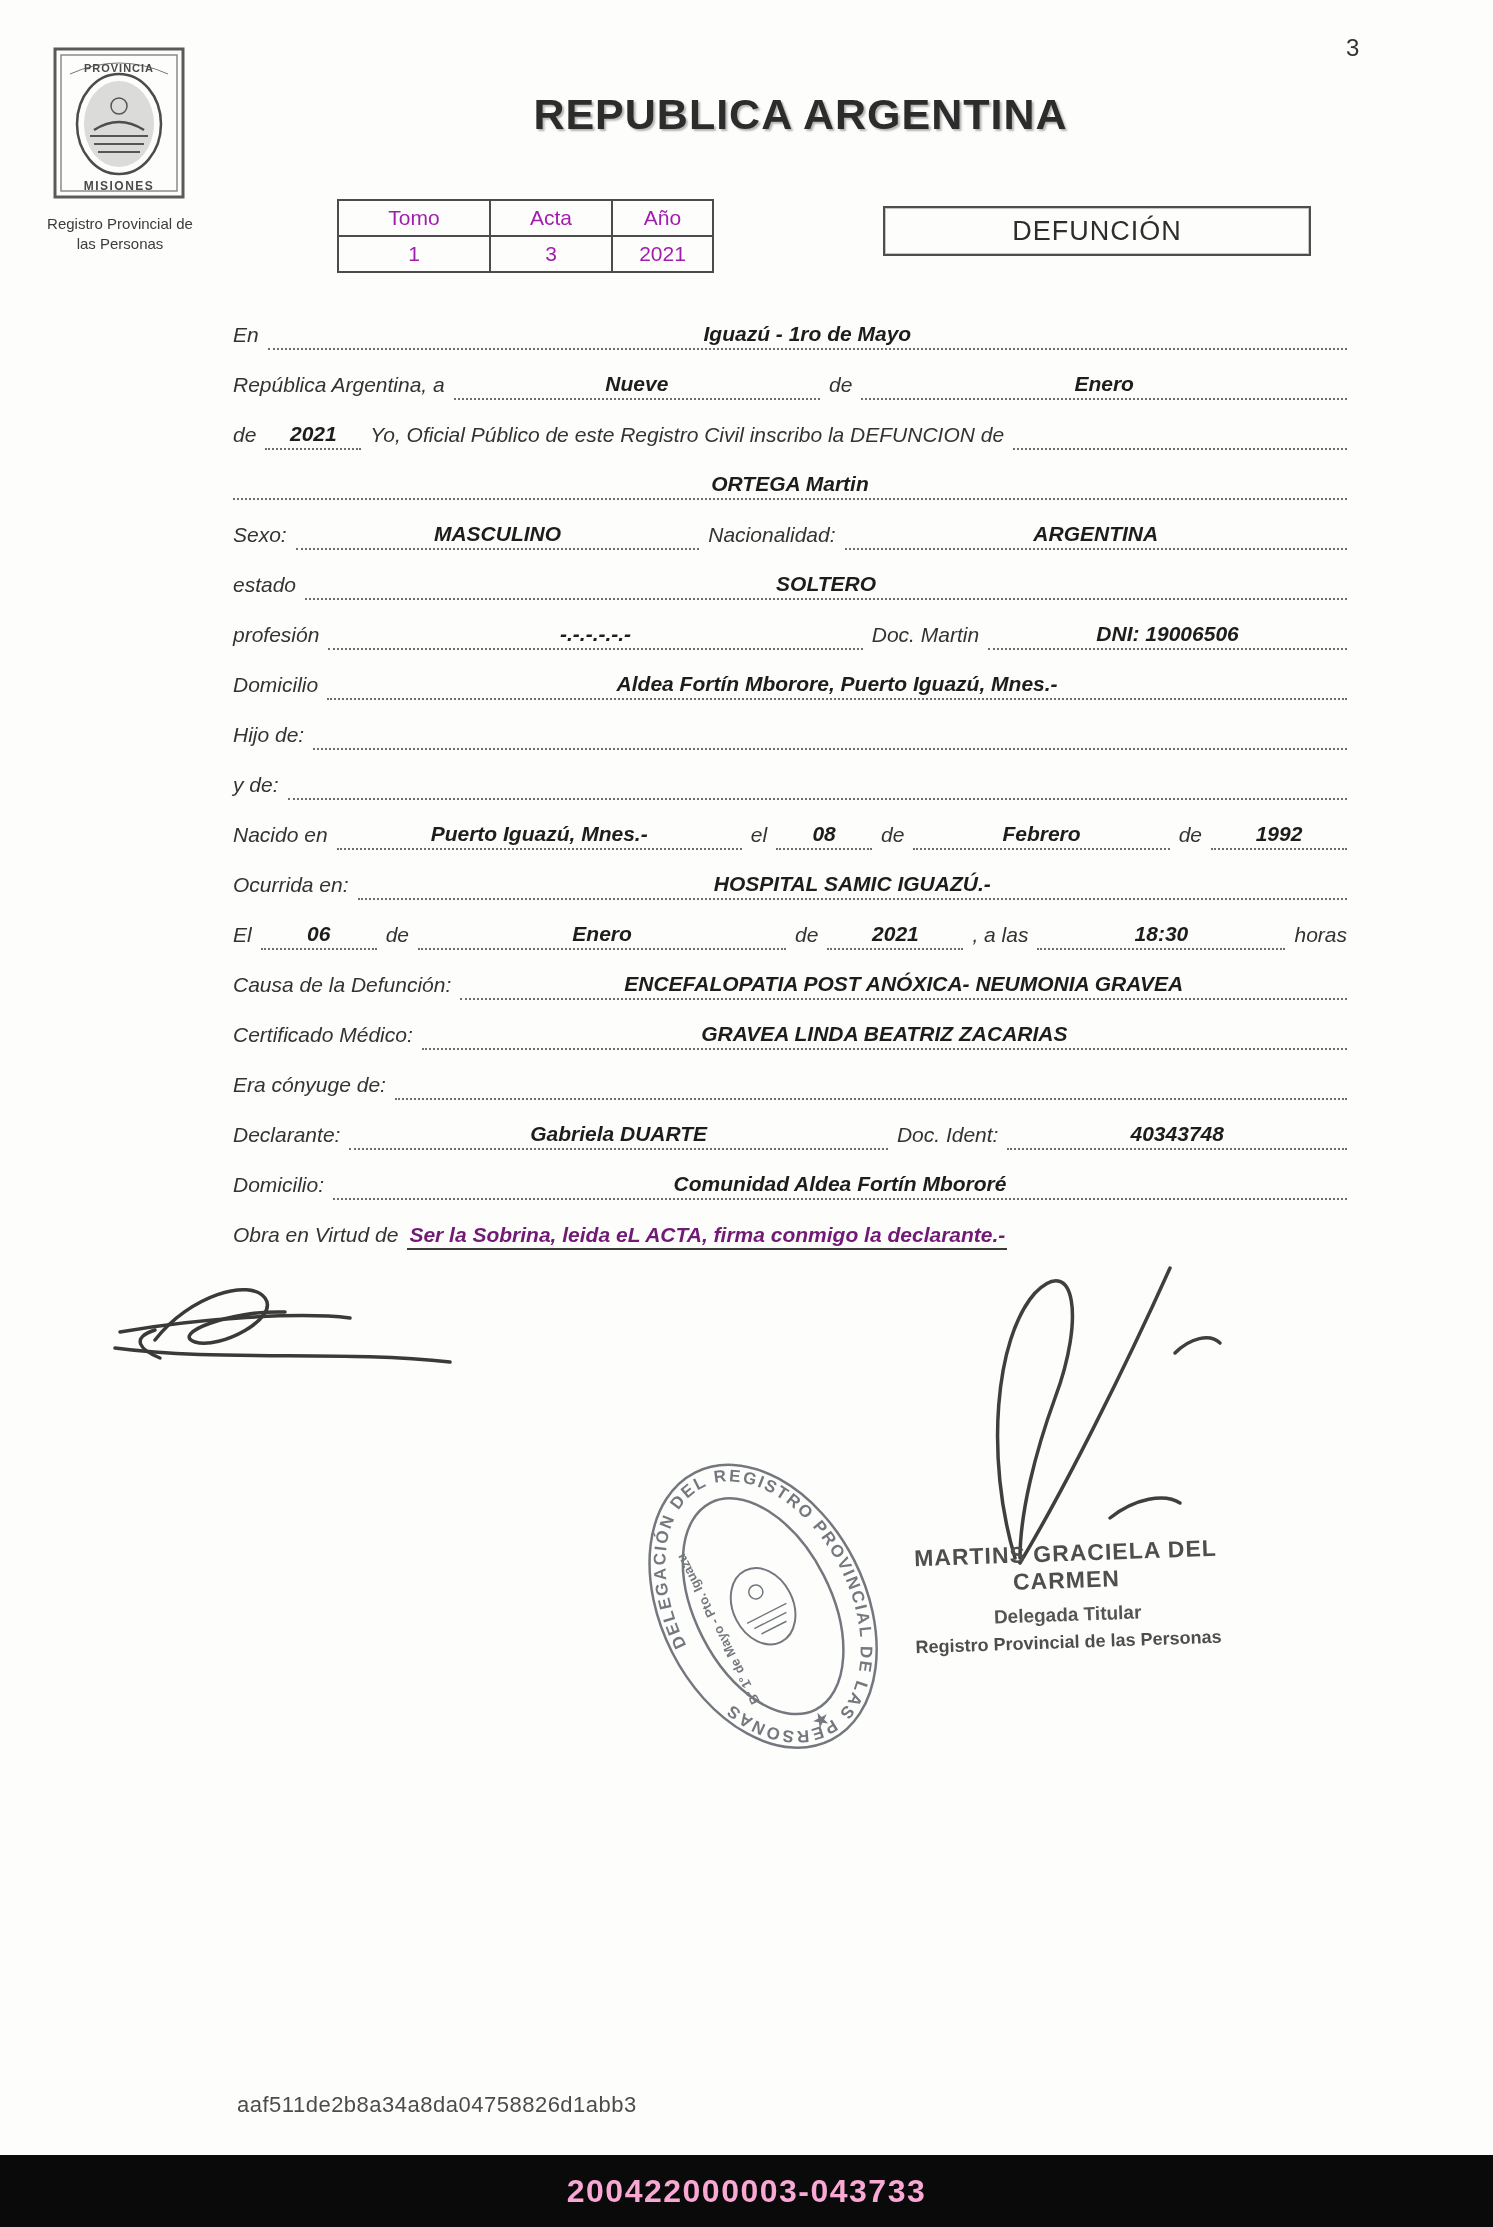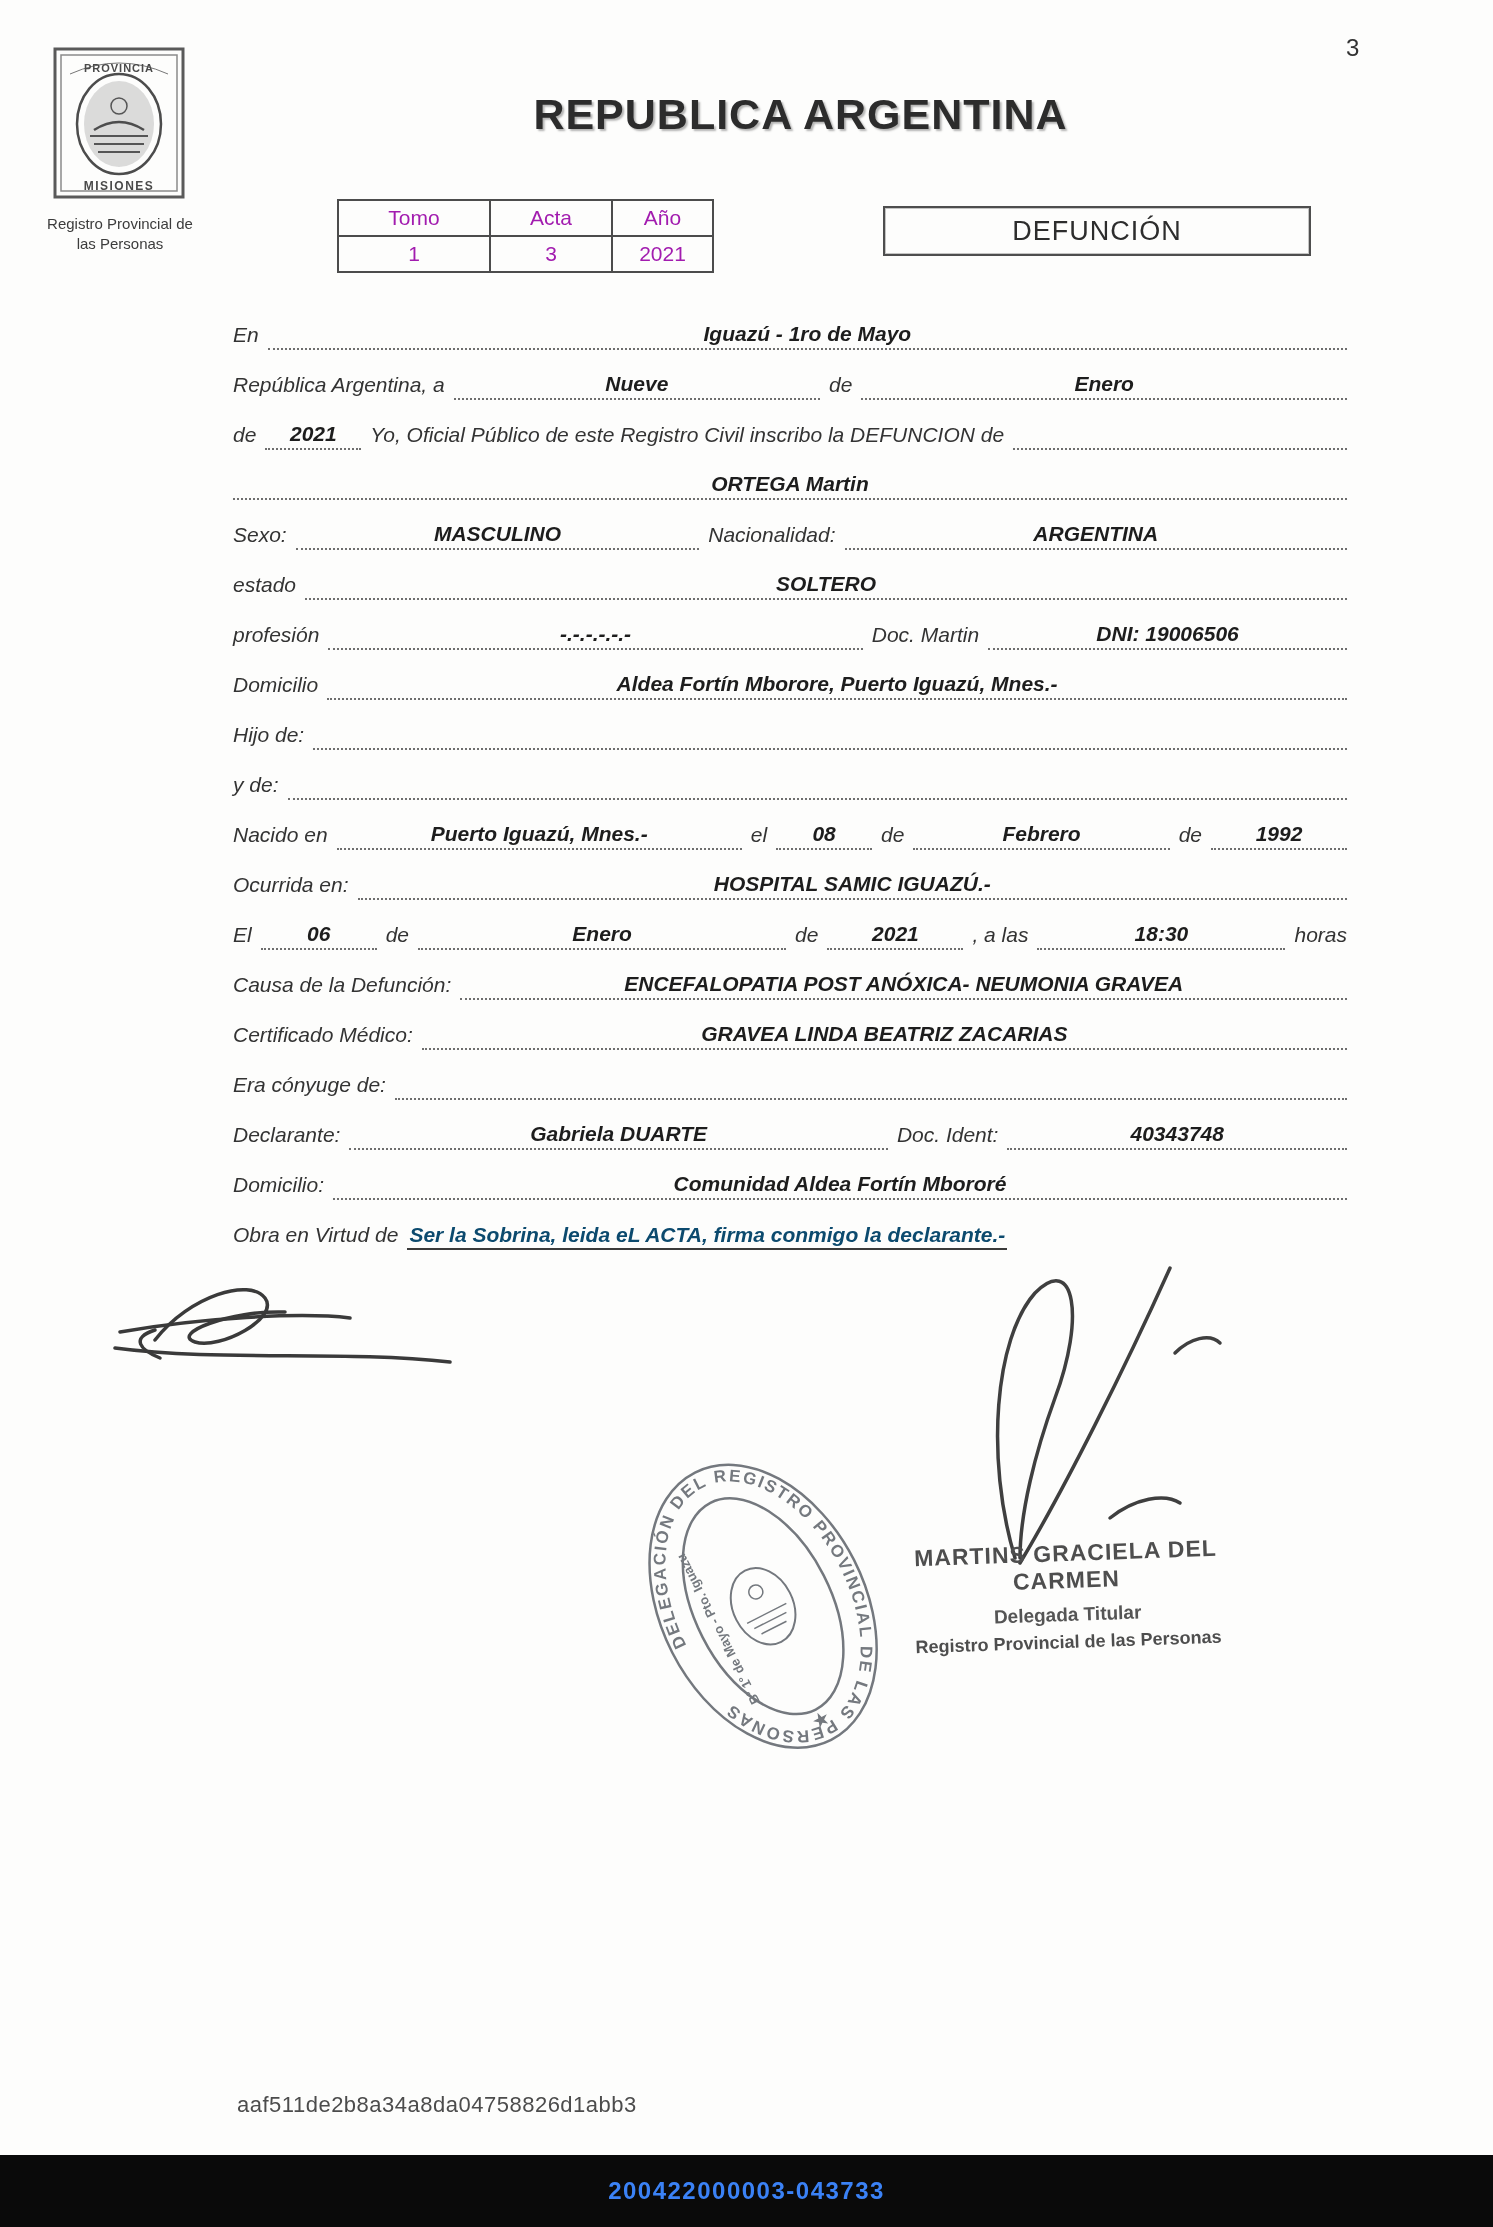--- a/index.html
+++ b/index.html
@@ -42,39 +42,39 @@
   .lbl { white-space:nowrap; padding-bottom:3px; color:#333; }
   .field {
     border-bottom:2px dotted #6e6e6e; text-align:center; font-weight:bold;
     color:#1d1d1d; padding:0 4px 2px; flex:1 1 auto; white-space:nowrap; overflow:hidden;
   }
   .f90 { flex:0 0 96px; }  .f110 { flex:0 0 116px; } .f130 { flex:0 0 136px; }
   .f15 { flex:1.5 1 0; }   .f16 { flex:1.6 1 0; }    .f12 { flex:1.2 1 0; }
   .f10 { flex:1 1 0; }
   .static-text { white-space:nowrap; padding-bottom:3px; color:#333; }
   .obra-value {
-    font-weight:bold; color:#0c4a6e; border-bottom:2.5px solid #3a3a3a;
+    font-weight:bold; color:#701a75; border-bottom:2.5px solid #3a3a3a;
     padding:0 2px 1px; white-space:nowrap;
   }
   .sig-left { position:absolute; left:100px; top:1270px; }
   .stamp { position:absolute; left:596px; top:1418px; transform:rotate(-27deg); opacity:0.82; }
   .sig-right { position:absolute; left:925px; top:1258px; }
   .sig-block {
     position:absolute; left:872px; top:1540px; width:390px; text-align:center;
     transform:rotate(-2deg); color:#4a4a4a;
   }
   .sig-name { font-size:23px; font-weight:bold; letter-spacing:1px; color:#4e4e4e; }
   .sig-title { font-size:19px; margin-top:10px; color:#555; font-weight:bold; }
   .sig-org { font-size:18px; margin-top:6px; color:#4e4e4e; font-weight:bold; }
   .hash-line { position:absolute; left:237px; top:2092px; font-size:22px; color:#4c4c4c; letter-spacing:0.5px; }
   .barcode-bar {
     position:absolute; left:0; right:0; top:2155px; height:72px; background:#0a0a0a;
     display:flex; align-items:center; justify-content:center;
   }
-  .barcode-text { color:#3b82f6; font-size:24px; font-weight:bold; letter-spacing:1.5px; }
+  .barcode-text { color:#f9a8d4; font-size:32px; font-weight:bold; letter-spacing:1.5px; }
 </style>
 </head>
 <body>
 
 <div class="page">
 
   <div class="page-number">3</div>
 
   <div class="logo">
     <svg width="138" height="158" viewBox="0 0 138 158">

